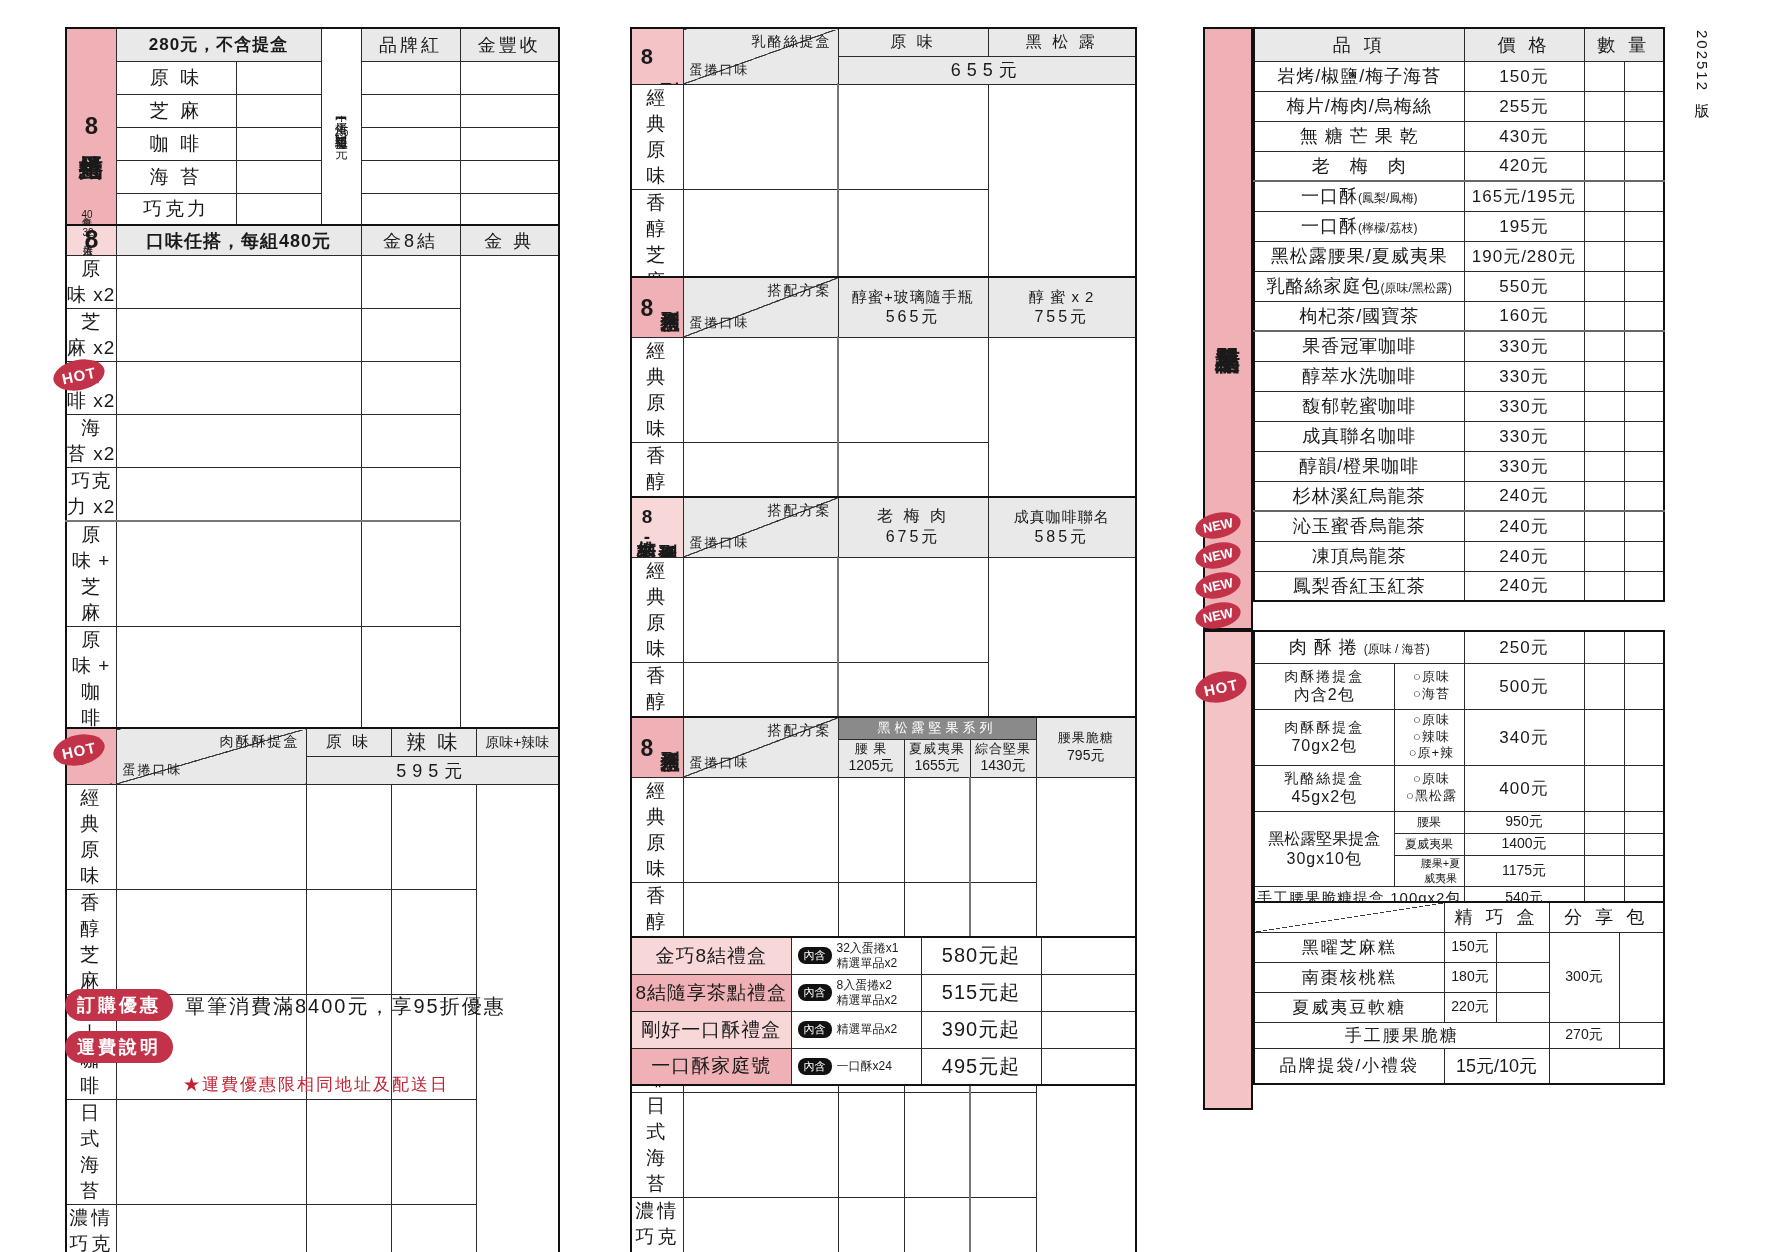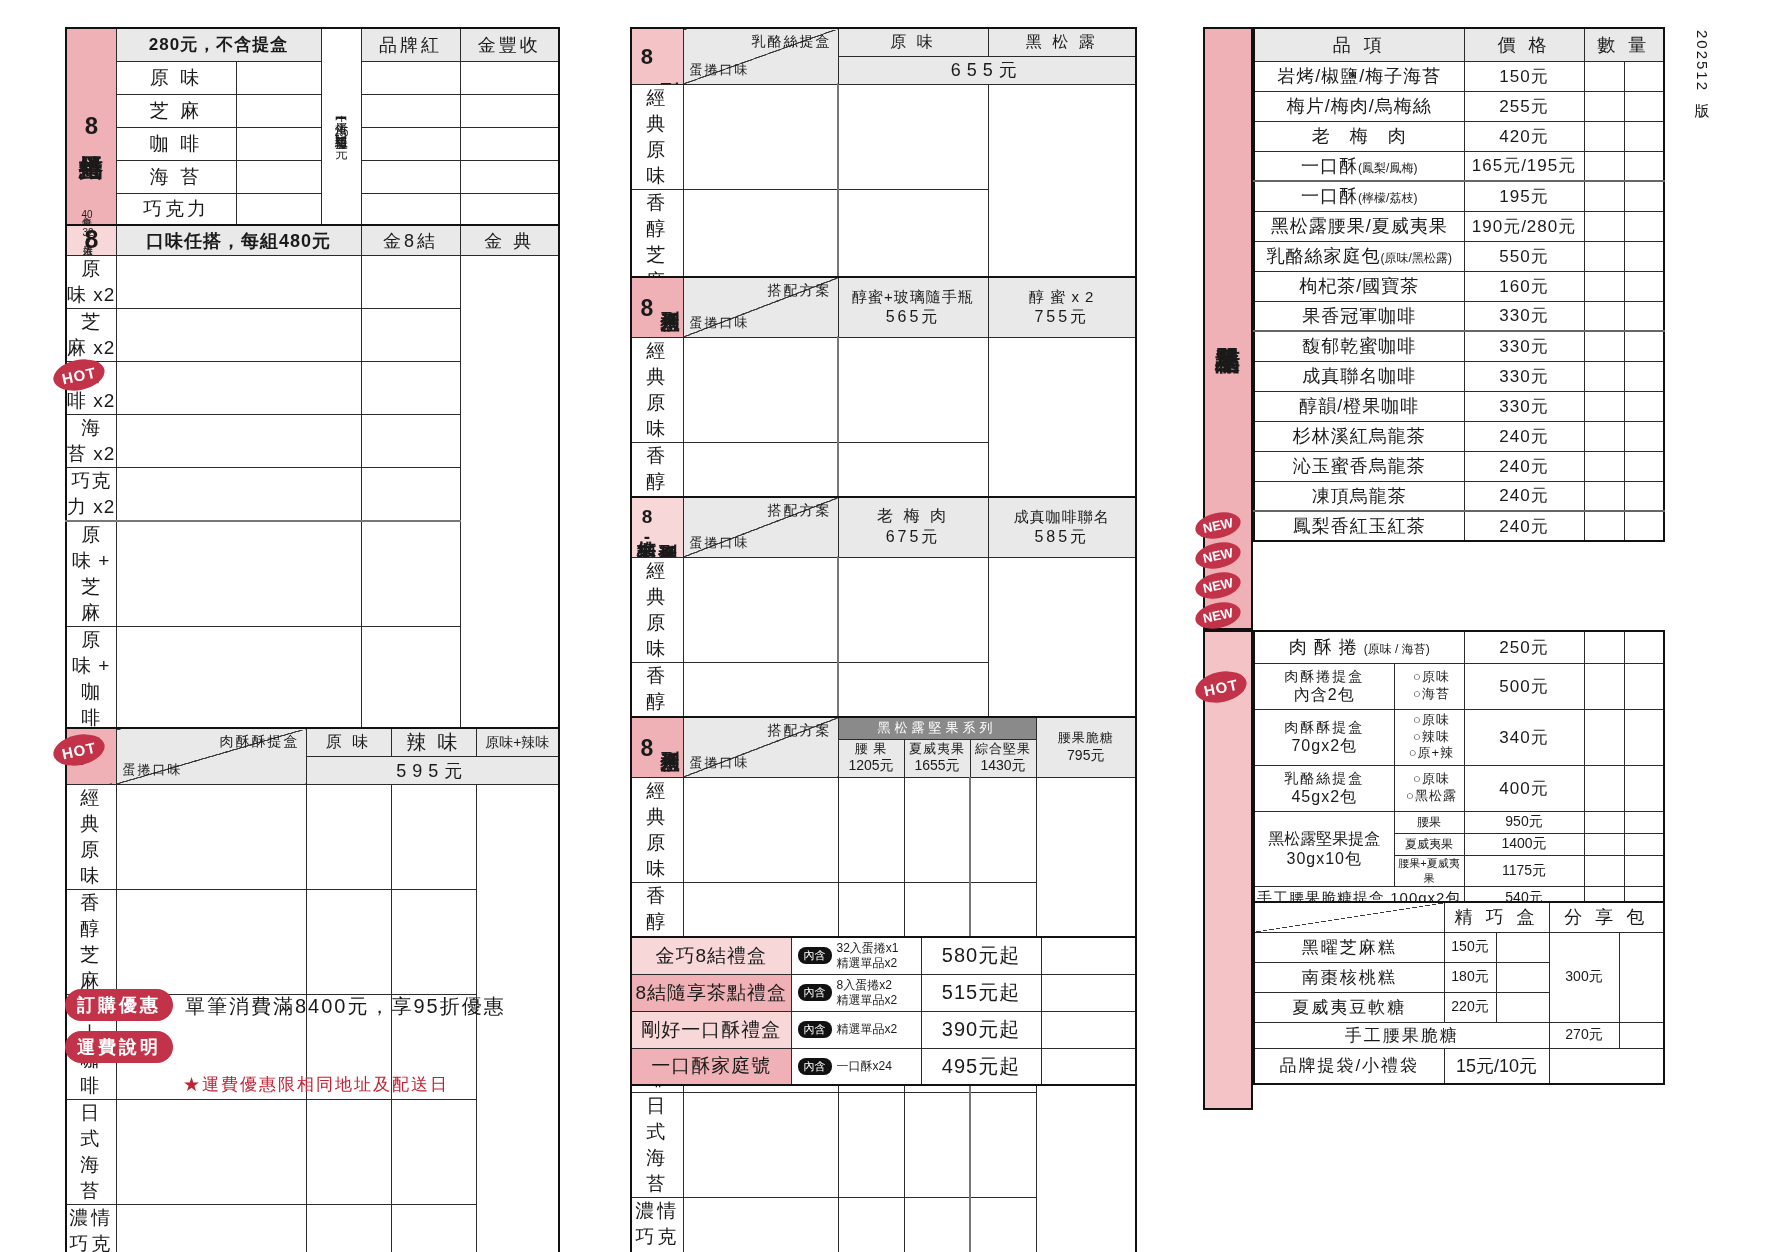--- a/index.html
+++ b/index.html
@@ -700,20 +700,26 @@
           <td class="blank"></td>
         </tr>
 
         <tr>
           <td class="nm"><span>梅片/梅肉/烏梅絲</span><span class="note"></span></td>
           <td class="pr">255元</td>
           <td class="blank"></td>
           <td class="blank"></td>
         </tr>
 
+        <tr>
+          <td class="nm"><span>無 糖 芒 果 乾</span><span class="note"></span></td>
+          <td class="pr">430元</td>
+          <td class="blank"></td>
+          <td class="blank"></td>
+        </tr>
 
         <tr>
           <td class="nm"><span>老　梅　肉</span><span class="note"></span></td>
           <td class="pr">420元</td>
           <td class="blank"></td>
           <td class="blank"></td>
         </tr>
 
         <tr>
           <td class="nm"><span>一口酥</span><span class="note">(鳳梨/鳳梅)</span></td>
@@ -751,20 +757,26 @@
         </tr>
 
         <tr>
           <td class="nm"><span>果香冠軍咖啡</span><span class="note"></span></td>
           <td class="pr">330元</td>
           <td class="blank"></td>
           <td class="blank"></td>
         </tr>
 
 
+        <tr>
+          <td class="nm"><span>醇萃水洗咖啡</span><span class="note"></span></td>
+          <td class="pr">330元</td>
+          <td class="blank"></td>
+          <td class="blank"></td>
+        </tr>
 
         <tr>
           <td class="nm"><span>馥郁乾蜜咖啡</span><span class="note"></span></td>
           <td class="pr">330元</td>
           <td class="blank"></td>
           <td class="blank"></td>
         </tr>
 
         <tr>
           <td class="nm"><span>成真聯名咖啡</span><span class="note"></span></td>
@@ -869,21 +881,21 @@
         <td class="blank"></td>
         <td class="blank"></td>
       </tr>
       <tr style="height:22px;">
         <td class="subl">夏威夷果</td>
         <td class="spr">1400元</td>
         <td class="blank"></td>
         <td class="blank"></td>
       </tr>
       <tr style="height:22px;">
-        <td class="subl" style="font-size:11px;">腰果+夏威夷果</td>
+        <td class="subl" style="font-size:11px;padding-left:23px;">腰果+夏威夷果</td>
         <td class="spr">1175元</td>
         <td class="blank"></td>
         <td class="blank"></td>
       </tr>
       <tr style="height:25px;">
         <td colspan="2" style="font-size:15px;letter-spacing:1px;white-space:nowrap;">手工腰果脆糖提盒 100gx2包</td>
         <td class="spr">540元</td>
         <td class="blank"></td>
         <td class="blank"></td>
       </tr>

